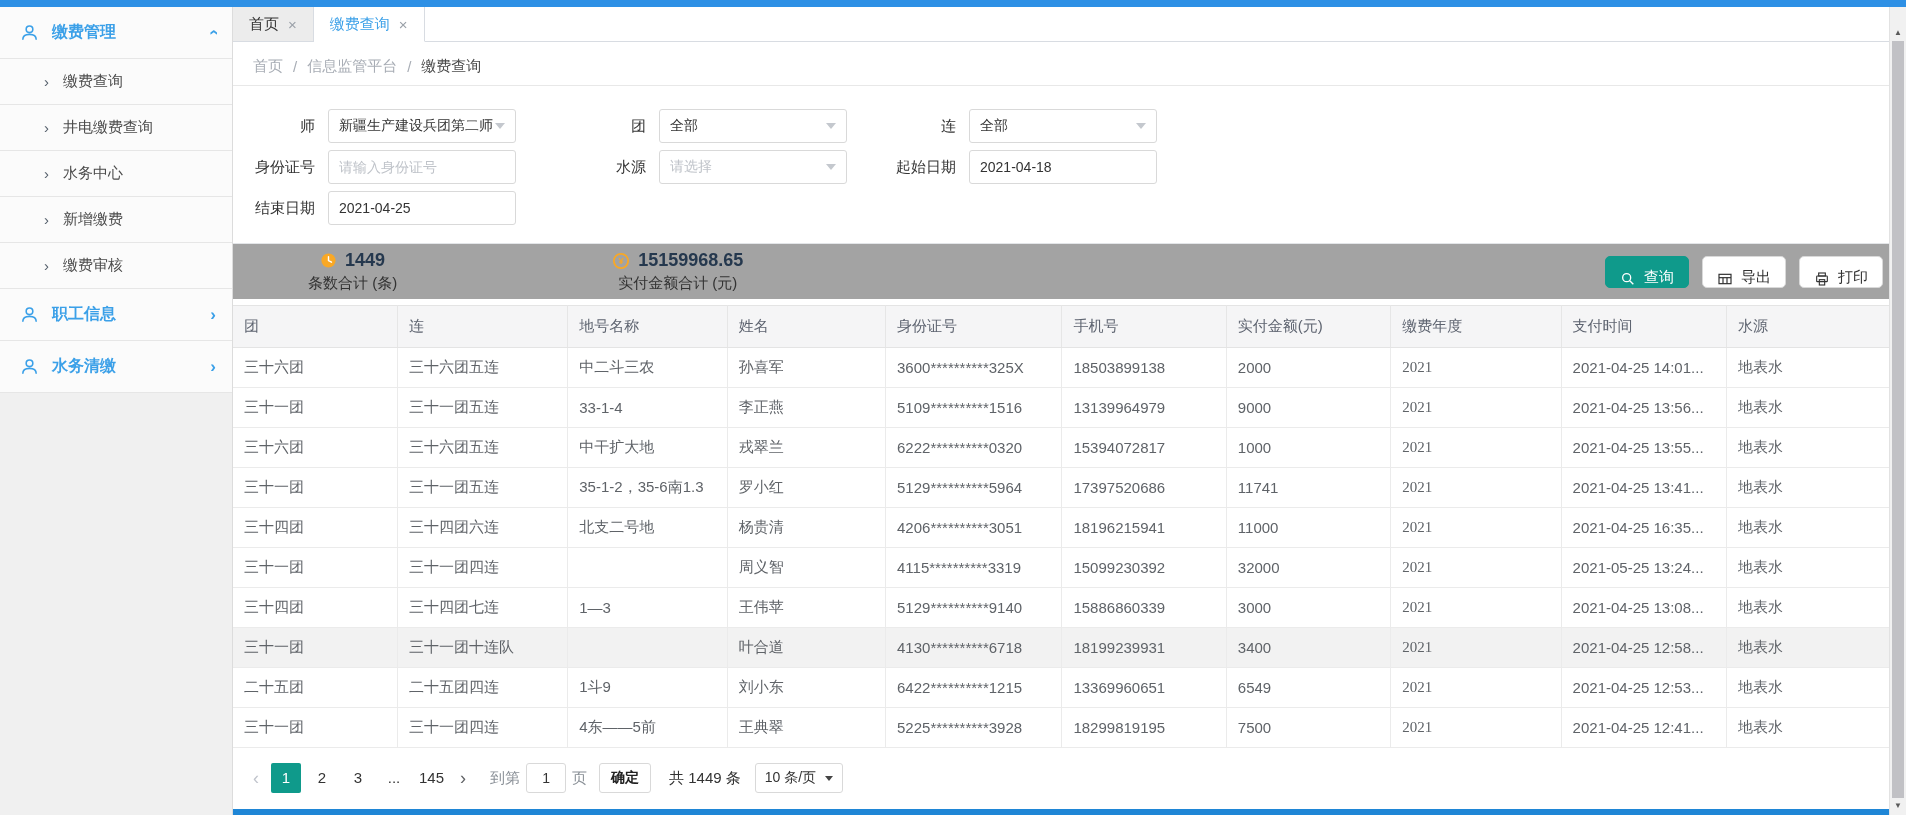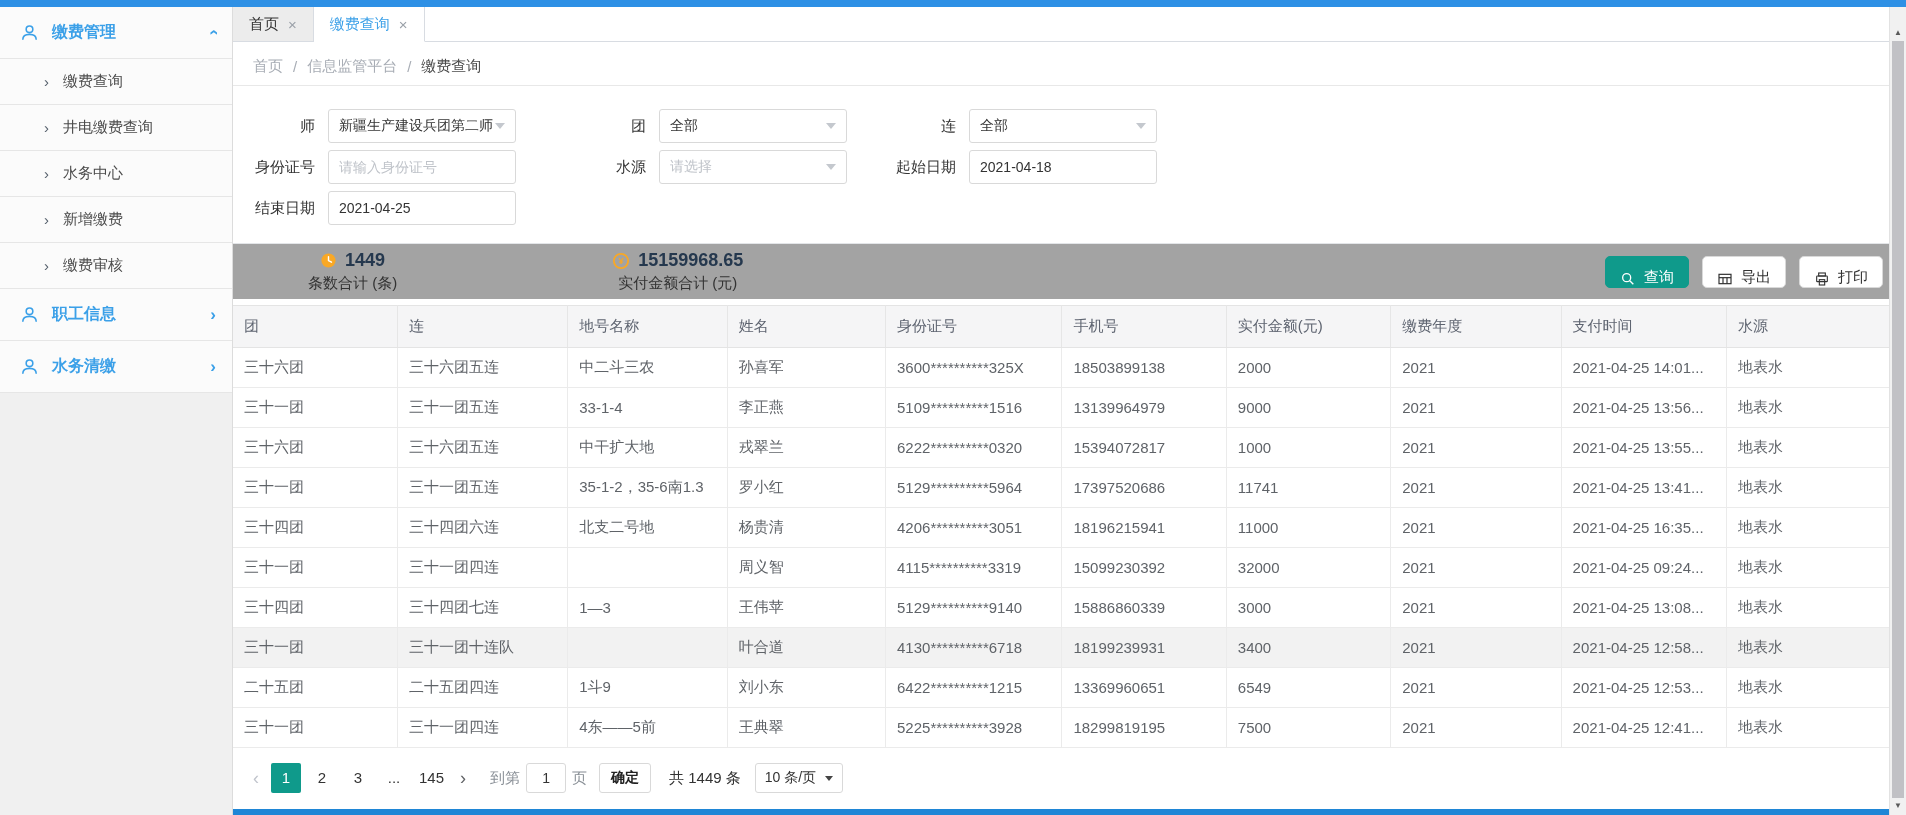--- a/index.html
+++ b/index.html
@@ -68,21 +68,21 @@
   th { background:#F5F5F6; height:42px; font-weight:normal; text-align:left; padding:0 11px;
     color:#5E6470; border-right:1px solid #E6E6E6; border-bottom:1px solid #E4E4E4; border-top:1px solid #E4E4E4; }
   th:last-child { border-right:none; }
   td { height:40px; padding:0 11px; color:#5F6368; border-right:1px solid #EBEBEB;
     border-bottom:1px solid #EBEBEB; white-space:nowrap; overflow:hidden; background:#fff; }
   td:last-child { border-right:none; }
   tr.hl td { background:#F2F2F2; }
   th:nth-child(1),td:nth-child(1){width:164px;} th:nth-child(2),td:nth-child(2){width:170px;}
   th:nth-child(3),td:nth-child(3){width:159px;} th:nth-child(4),td:nth-child(4){width:158px;}
   th:nth-child(5),td:nth-child(5){width:176px;} th:nth-child(6),td:nth-child(6){width:164px;}
-  th:nth-child(7),td:nth-child(7){width:164px;} th:nth-child(8),td:nth-child(8){width:170px;}
+  th:nth-child(7),td:nth-child(7){width:164px;} th:nth-child(8),td:nth-child(8){width:170px;font-family:Liberation Serif, serif;}
   th:nth-child(9),td:nth-child(9){width:165px;} th:nth-child(10),td:nth-child(10){width:162px;}
 
   
   .pager { display:flex; align-items:center; padding:9px 0 9px 14px; gap:6px; font-size:15px;
     color:#333; background:#fff; }
   .pnav { font-size:18px; padding:0 6px; cursor:pointer; }
   .pnav.prev { color:#C0C4CC; } .pnav.next { color:#606266; }
   .page { min-width:30px; height:30px; line-height:30px; text-align:center; cursor:pointer;
     color:#333; padding:0 4px; }
   .page.active { background:#0F9A8B; color:#fff; border-radius:2px; cursor:default; }
@@ -364,21 +364,21 @@
             </tr>
             <tr>
               <td>三十一团</td>
               <td>三十一团四连</td>
               <td></td>
               <td>周义智</td>
               <td>4115**********3319</td>
               <td>15099230392</td>
               <td>32000</td>
               <td>2021</td>
-              <td>2021-04-25 09:24...</td>
+              <td>2021-05-25 13:24...</td>
               <td>地表水</td>
             </tr>
             <tr>
               <td>三十四团</td>
               <td>三十四团七连</td>
               <td>1—3</td>
               <td>王伟苹</td>
               <td>5129**********9140</td>
               <td>15886860339</td>
               <td>3000</td>

